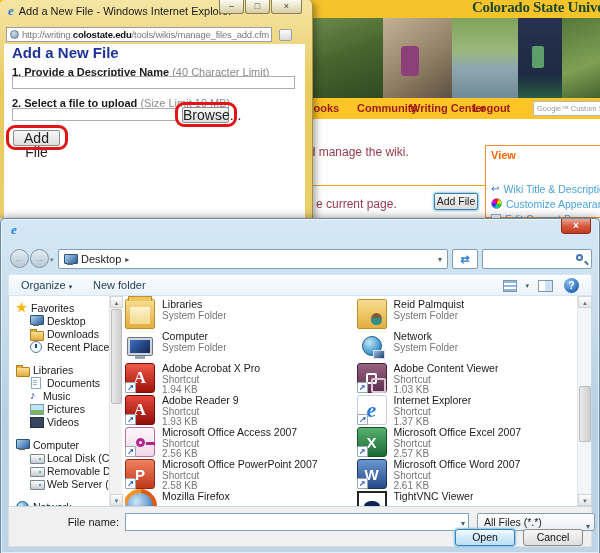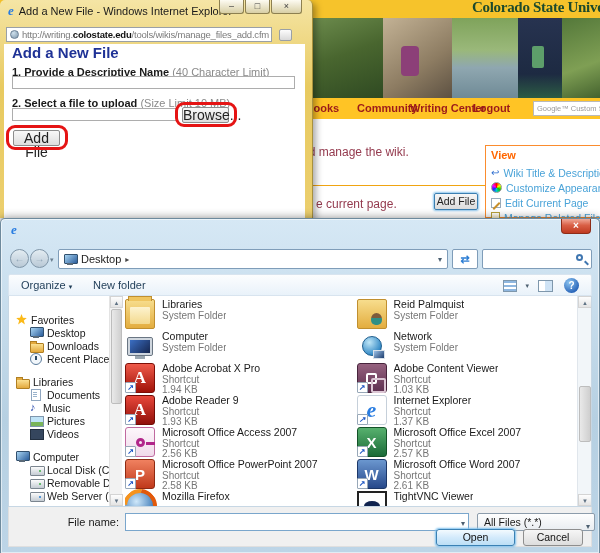--- a/index.html
+++ b/index.html
@@ -20,21 +20,21 @@
   .bg-nav { position:absolute; left:0; top:98px; width:600px; height:21px; background:#ffc425; }
   .bg-nav a { position:absolute; top:0; line-height:21px; font-size:11px; font-weight:bold; color:#9c1a1a; text-decoration:none; white-space:nowrap; }
   .g-box { position:absolute; left:533px; top:101px; width:70px; height:15px; background:#fff; border:1px solid #b9b9b9; font-size:7.5px; color:#9a9a9a; line-height:13px; padding-left:3px; white-space:nowrap; overflow:hidden; }
   .bg-white { position:absolute; left:0; top:119px; width:600px; height:99px; background:#fff; }
   .frag { position:absolute; left:306px; top:125px; font-size:9px; color:#3a9ad9; }
   .maroon1 { position:absolute; left:302px; top:145px; font-size:12px; color:#943a4e; }
   .orange-hr { position:absolute; left:298px; top:185px; width:193px; height:1px; background:#f0a412; }
   .maroon2 { position:absolute; left:316px; top:197px; font-size:12px; color:#943a4e; }
   .bg-addfile { position:absolute; left:434px; top:193px; width:44px; height:17px; background:linear-gradient(#f6f6f6,#dcdcdc); border:1px solid #3c7fb1; box-shadow:0 0 2px 1px #8ec7ee; border-radius:2px; font-size:10.5px; text-align:center; line-height:15px; color:#222; }
   .view-panel { position:absolute; left:485px; top:145px; width:120px; height:73px; background:#fff; border:1px solid #fb8c2e; padding:3px 5px; }
-  .vp-title { color:#ff6600; font-weight:bold; font-size:11px; margin-bottom:4px; }
+  .vp-title { color:#ff6600; font-weight:bold; font-size:11px; margin-bottom:20px; }
   .vp-link { display:flex; align-items:center; gap:4px; height:15px; font-size:10.5px; color:#4aa3d8; white-space:nowrap; }
   .pm-arrow { color:#2f6fd0; font-size:10px; width:11px; }
   .pm-wheel { width:11px; height:11px; flex:none; border-radius:50%; border:1px solid #999;
     background:conic-gradient(#f00,#ff0,#0c0,#0cc,#22f,#f0f,#f00); }
   .pm-edit { width:10px; height:10px; flex:none; background:#fff; border:1px solid #9ab; position:relative; }
   .pm-edit::after { content:""; position:absolute; left:0px; top:6px; width:9px; height:2px; background:#c88f2a; transform:rotate(-45deg); }
   .pm-page { width:9px; height:11px; flex:none; background:linear-gradient(#fff,#ffe9a0); border:1px solid #b8a23a; }
 
   
   .ie-win { position:absolute; left:0; top:0; width:313px; height:218px; background:linear-gradient(180deg,#f5e5a5,#e8ca60 40%,#eccf6e); border-right:1px solid #a8913d; border-radius:5px 5px 0 0; box-shadow:3px 3px 7px rgba(0,0,0,.35); }
@@ -76,21 +76,21 @@
   .mag::after { content:""; position:absolute; left:6px; top:6px; width:5px; height:2px; background:#3f76b0; transform:rotate(45deg); }
   
   .tbar { position:absolute; left:0; right:0; top:30px; height:22px; background:linear-gradient(#fcfdfe,#e9f2fa); border:1px solid #d8e4ef; border-radius:2px 2px 0 0; }
   .tb-item { position:absolute; top:0; height:20px; line-height:20px; font-size:11px; color:#1e3c57; }
   .tb-views { position:absolute; right:74px; top:5px; width:14px; height:12px; border:1px solid #7e97ac; background:repeating-linear-gradient(180deg,#8fb7e0 0 2px,#fff 2px 4px); }
   .tb-views-caret { position:absolute; right:62px; top:7px; font-size:7px; color:#4c5f70; }
   .tb-pane { position:absolute; right:38px; top:5px; width:15px; height:12px; border:1px solid #7e97ac; background:linear-gradient(90deg,#fff 0 6px,#cfe3f5 6px); }
   .tb-help { position:absolute; right:12px; top:3px; width:15px; height:15px; border-radius:50%; background:radial-gradient(circle at 35% 30%,#8cc4f0,#2763b8 75%); color:#fff; font-size:10px; font-weight:bold; text-align:center; line-height:15px; }
   
   .main { position:absolute; left:0; right:0; top:52px; bottom:40px; background:#fff; border:1px solid #c7d7e4; border-top:none; overflow:hidden; }
-  .sidebar { position:absolute; left:0; top:0; bottom:0; width:100px; padding-top:17px; overflow:hidden; }
+  .sidebar { position:absolute; left:0; top:0; bottom:0; width:100px; padding-top:5px; overflow:hidden; }
   .srow { display:flex; align-items:center; gap:4px; height:13px; padding-left:7px; font-size:10.5px; color:#1a1a1a; white-space:nowrap; }
   .srow.child { padding-left:21px; }
   .sgap { height:10px; }
   
   .m { display:inline-block; position:relative; width:13px; height:11px; flex:none; }
   .m-star { background:#fbb917; clip-path:polygon(50% 0,63% 34%,98% 36%,71% 58%,81% 95%,50% 73%,19% 95%,29% 58%,2% 36%,37% 34%); width:11px; }
   .m-mon::before { content:""; position:absolute; left:0; top:0; width:12px; height:8px; background:linear-gradient(135deg,#a8d4f2,#2b5d9b); border:1px solid #31506e; border-radius:1px; }
   .m-mon::after { content:""; position:absolute; left:3px; top:9px; width:6px; height:2px; background:#5a6a78; }
   .m-fold::before { content:""; position:absolute; left:0; top:3px; width:12px; height:8px; background:linear-gradient(#fbe091,#e3a93c); border:1px solid #b07f22; border-radius:1px; }
   .m-fold::after { content:""; position:absolute; left:0; top:1px; width:5px; height:2px; background:#e3a93c; border:1px solid #b07f22; border-bottom:none; }
@@ -146,21 +146,21 @@
   
   .r-scroll { position:absolute; right:0; top:0; bottom:0; width:14px; background:#f2f6f9; border-left:1px solid #e0e6ec; }
   
   .bbar { position:absolute; left:0; right:0; bottom:0; height:40px; background:#f0f0f0; border:1px solid #dfdfdf; border-top:none; }
   .fn-label { position:absolute; left:30px; top:9px; width:80px; text-align:right; font-size:11px; color:#1a1a1a; }
   .fn-wrap { position:absolute; left:116px; top:6px; width:344px; height:18px; background:#fff; border:1px solid #7aa6cc; }
   .fn-wrap input { position:absolute; left:3px; top:1px; width:320px; height:14px; border:none; outline:none; font-size:11px; font-family:"Liberation Sans",sans-serif; }
   .fn-caret { position:absolute; right:3px; top:5px; font-size:8px; color:#4c5f70; }
   .ftype { position:absolute; left:468px; top:6px; width:118px; height:18px; background:linear-gradient(#fefefe,#e9edf1); border:1px solid #8c9cab; border-radius:2px; font-size:10.5px; line-height:16px; padding-left:6px; color:#1a1a1a; }
   .ftype .combo-caret { position:absolute; right:4px; top:5px; }
-  .btn-open { position:absolute; right:76px; top:22px; width:79px; height:17px; background:linear-gradient(#f3fafe,#d3eafb 50%,#bcdff5); border:1px solid #3a81b4; box-shadow:0 0 2px 1px #7dc1ef; border-radius:3px; font-size:10.5px; text-align:center; line-height:15px; color:#111; }
+  .btn-open { position:absolute; right:76px; top:22px; width:60px; height:17px; background:linear-gradient(#f3fafe,#d3eafb 50%,#bcdff5); border:1px solid #3a81b4; box-shadow:0 0 2px 1px #7dc1ef; border-radius:3px; font-size:10.5px; text-align:center; line-height:15px; color:#111; }
   .btn-cancel { position:absolute; right:8px; top:22px; width:60px; height:17px; background:linear-gradient(#f6f6f6,#dddddd); border:1px solid #8e8e8e; border-radius:3px; font-size:10.5px; text-align:center; line-height:15px; color:#111; }
 </style>
 </head>
 <body>
 
 <div id="screen">
 
   <div class="bg-gold"></div>
   <div class="bg-brand">Colorado State University</div>
   <div class="photo ph1"></div>

